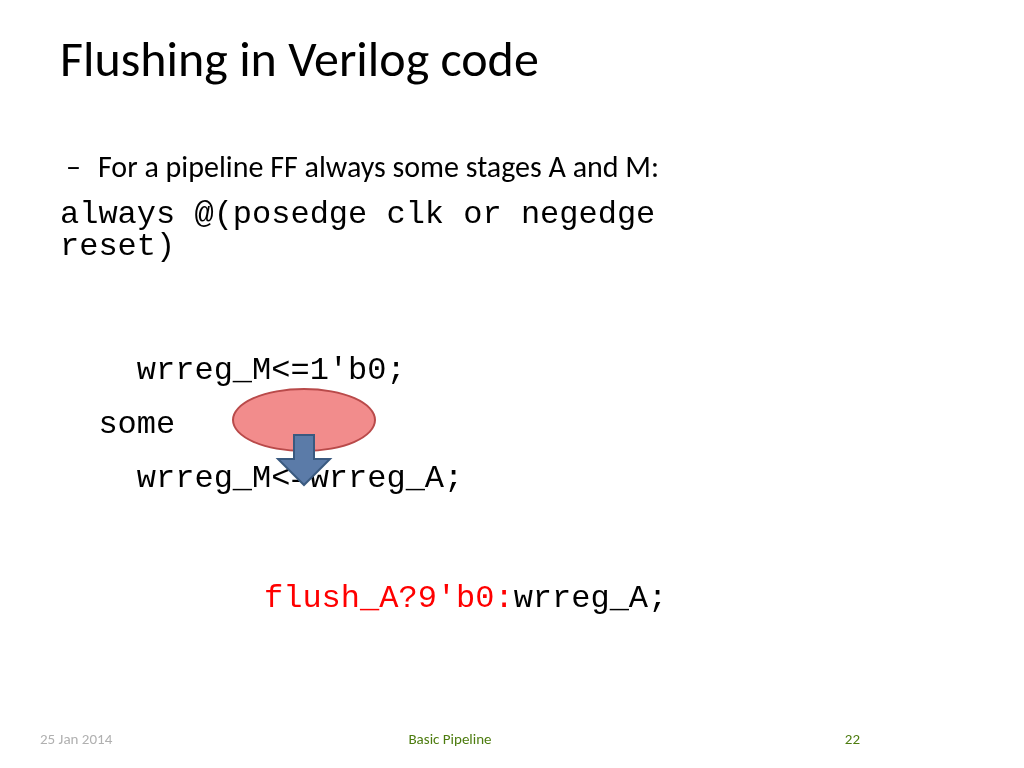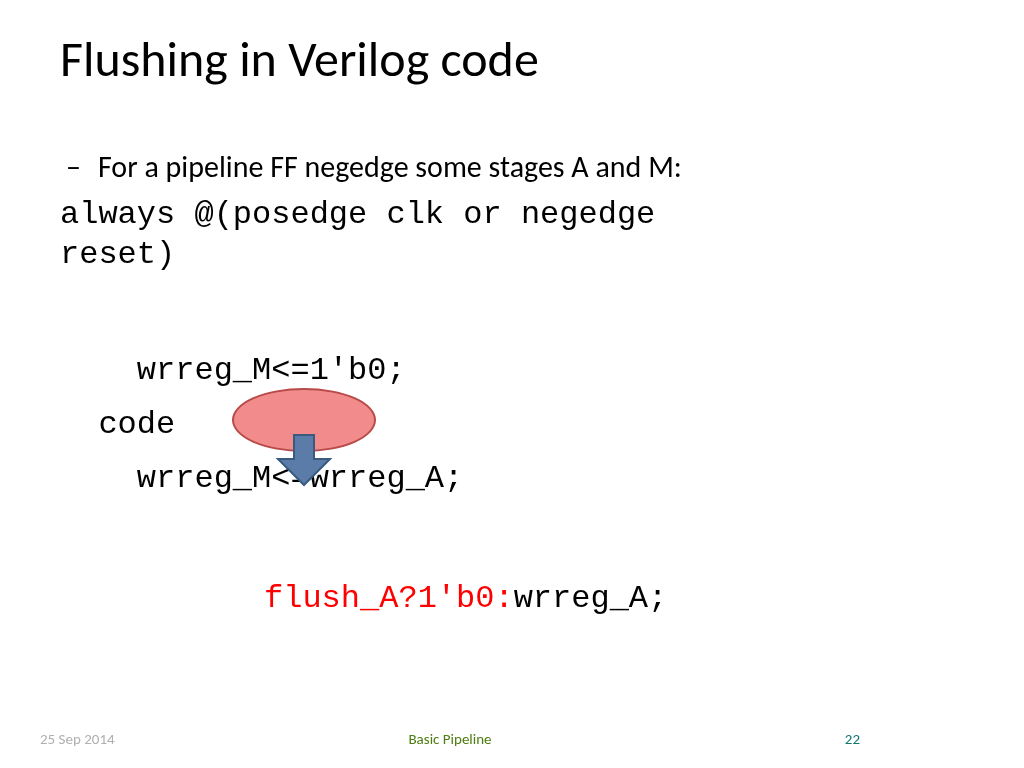--- a/index.html
+++ b/index.html
@@ -4,55 +4,55 @@
 <style>
   * { margin: 0; padding: 0; box-sizing: border-box; }
   html, body { width: 1024px; height: 768px; background: #fff; font-family: Calibri, Arial, sans-serif; overflow: hidden; }
   .slide { position: relative; width: 900px; height: 768px; }
   .title { position: absolute; left: 60px; top: 28px; font-size: 50px; font-weight: 400; color: #000; letter-spacing: 0px; }
   .bullet { position: absolute; left: 68px; top: 148px; font-size: 30px; color: #000; }
   .bullet::before { content: "–"; position: absolute; left: -2px; top: 0; }
   .bullet-text { margin-left: 30px; }
   .code { position: absolute; left: 60px; font-family: "Courier New", monospace; font-size: 32px; color: #000; letter-spacing: 0px; white-space: pre; text-align: center; }
   .l1 { top: 196px; }
-  .l2 { top: 236px; }
+  .l2 { top: 228px; }
   .l3 { top: 299px; }
   .l4 { top: 352px; }
   .l5 { top: 406px; }
   .l6 { top: 460px; }
   .flush { position: absolute; left: 264px; top: 580px; font-family: "Courier New", monospace; font-size: 32px; color: #ff0000; white-space: pre; }
   .flush .blk { color: #000; }
   .ellipse { position: absolute; left: 232px; top: 388px; width: 144px; height: 64px; border-radius: 50%; background: #f28c8c; border: 2px solid #b94a4a; }
   .arrow { position: absolute; left: 274px; top: 433px; width: 60px; height: 54px; }
   .arrow svg { width: 100%; height: 100%; }
   .footer-date { position: absolute; left: 40px; bottom: 20px; font-size: 15px; color: #b0b0b0; }
   .footer-title { position: absolute; left: 0; right: 0; bottom: 20px; text-align: center; font-size: 15px; color: #4d7c0f; }
-  .footer-page { position: absolute; right: 40px; bottom: 20px; font-size: 15px; color: #0f766e; }
+  .footer-page { position: absolute; right: 40px; bottom: 20px; font-size: 15px; color: #4d7c0f; }
 </style>
 </head>
 <body>
 
 <div class="slide">
   <div class="title">Flushing in Verilog code</div>
 
   <div class="bullet">
-    <span class="bullet-text">For a pipeline FF negedge some stages A and M:</span>
+    <span class="bullet-text">For a pipeline FF always some stages A and M:</span>
   </div>
 
   <div class="code l1">always @(posedge clk or negedge</div>
   <div class="code l2">reset)</div>
   <div class="code l4">    wrreg_M&lt;=1'b0;</div>
-  <div class="code l5">  code</div>
+  <div class="code l5">  some</div>
   <div class="code l6">    wrreg_M&lt;=wrreg_A;</div>
 
   <div class="ellipse"></div>
   <div class="arrow">
     <svg viewBox="0 0 60 54">
       <path d="M20 2 L40 2 L40 26 L56 26 L30 52 L4 26 L20 26 Z" fill="#5b7ba8" stroke="#3a5a80" stroke-width="2"></path>
     </svg>
   </div>
 
-  <div class="flush"><span>flush_A?1'b0:</span><span class="blk">wrreg_A;</span></div>
+  <div class="flush"><span>flush_A?9'b0:</span><span class="blk">wrreg_A;</span></div>
 
-  <div class="footer-date">25 Sep 2014</div>
+  <div class="footer-date">25 Jan 2014</div>
   <div class="footer-title">Basic Pipeline</div>
   <div class="footer-page">22</div>
 </div>
 
 </body></html>

